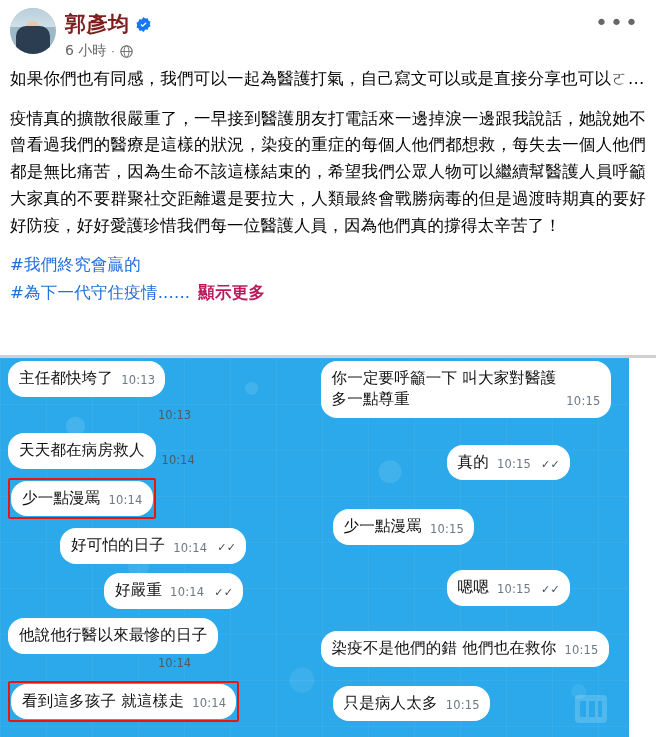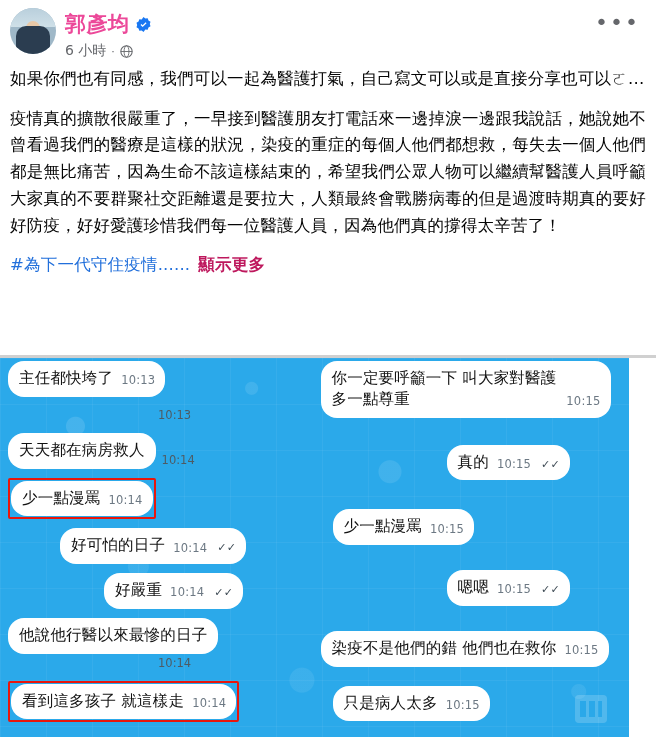--- a/index.html
+++ b/index.html
@@ -67,21 +67,21 @@
     min-width: 0;
   }
   .fb-name-row {
     display: flex;
     align-items: center;
     gap: 5px;
   }
   .fb-name {
     font-size: 21px;
     font-weight: bold;
-    color: #ec4899;
+    color: #7f1d1d;
     letter-spacing: 0.5px;
   }
   .verified {
     width: 17px;
     height: 17px;
     flex: 0 0 17px;
     display: block;
   }
   .fb-meta {
     display: flex;
@@ -296,20 +296,21 @@
           </svg>
         </div>
       </div>
 
       <div class="fb-more">•••</div>
     </div>
 
     <div class="fb-body">
       <p>如果你們也有同感，我們可以一起為醫護打氣，自己寫文可以或是直接分享也可以ㄛ...</p>
       <p>疫情真的擴散很嚴重了，一早接到醫護朋友打電話來一邊掉淚一邊跟我說話，她說她不曾看過我們的醫療是這樣的狀況，染疫的重症的每個人他們都想救，每失去一個人他們都是無比痛苦，因為生命不該這樣結束的，希望我們公眾人物可以繼續幫醫護人員呼籲大家真的不要群聚社交距離還是要拉大，人類最終會戰勝病毒的但是過渡時期真的要好好防疫，好好愛護珍惜我們每一位醫護人員，因為他們真的撐得太辛苦了！</p>
+      <div class="fb-hash">#我們終究會贏的</div>
       <div class="fb-hash-row">
         <span class="fb-hash">#為下一代守住疫情......</span>
         <span class="see-more">顯示更多</span>
       </div>
     </div>
 
     <div class="fb-divider"></div>
   </div>
 
   <div class="chat">

